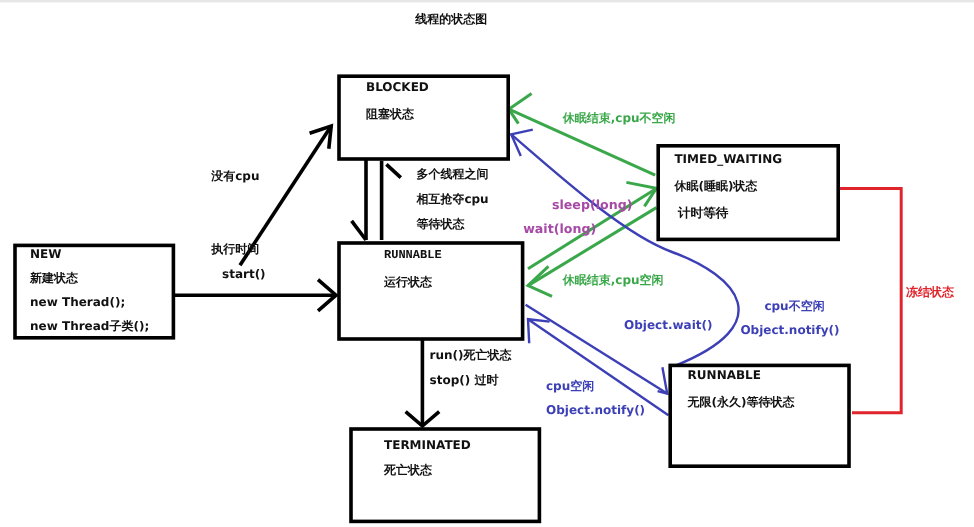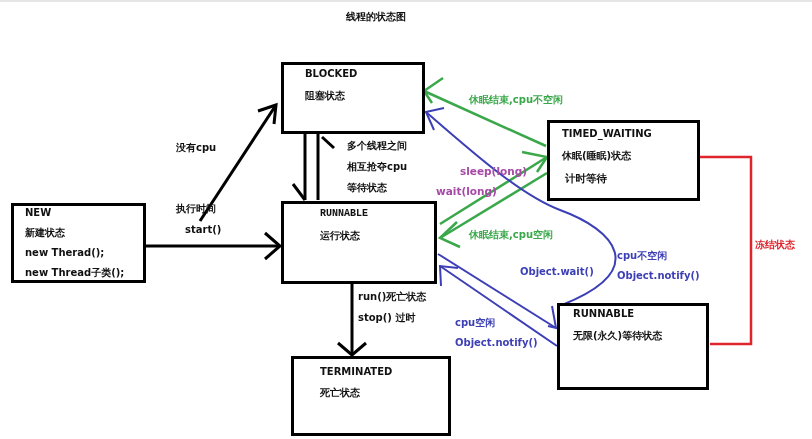--- a/index.html
+++ b/index.html
@@ -118,21 +118,21 @@
 <div class="txt" style="left:347px; top:139px;">多个线程之间</div>
 <div class="txt" style="left:347px; top:160px;">相互抢夺cpu</div>
 <div class="txt" style="left:347px; top:181px;">等待状态</div>
 
 <div class="txt green" style="left:469px; top:93px;">休眠结束,cpu不空闲</div>
 <div class="txt purple small" style="left:460px; top:164px;">sleep(long)</div>
 <div class="txt purple small" style="left:436px; top:184px;">wait(long)</div>
 <div class="txt green" style="left:469px; top:228px;">休眠结束,cpu空闲</div>
 
 <div class="txt blue" style="left:487px; top:265px;margin-left:33px;">Object.wait()</div>
-<div class="txt blue" style="left:617px; top:249px;">cpu不空闲</div>
+<div class="txt blue" style="left:617px; top:249px;padding-left:20px;">cpu不空闲</div>
 <div class="txt blue" style="left:617px; top:269px;">Object.notify()</div>
 <div class="txt blue" style="left:455px; top:316px;">cpu空闲</div>
 <div class="txt blue" style="left:455px; top:336px;">Object.notify()</div>
 
 <div class="txt" style="left:358px; top:290px;">run()死亡状态</div>
 <div class="txt" style="left:358px; top:311px;">stop() 过时</div>
 
 <div class="txt red" style="left:755px; top:238px;">冻结状态</div>
 
 </body></html>

